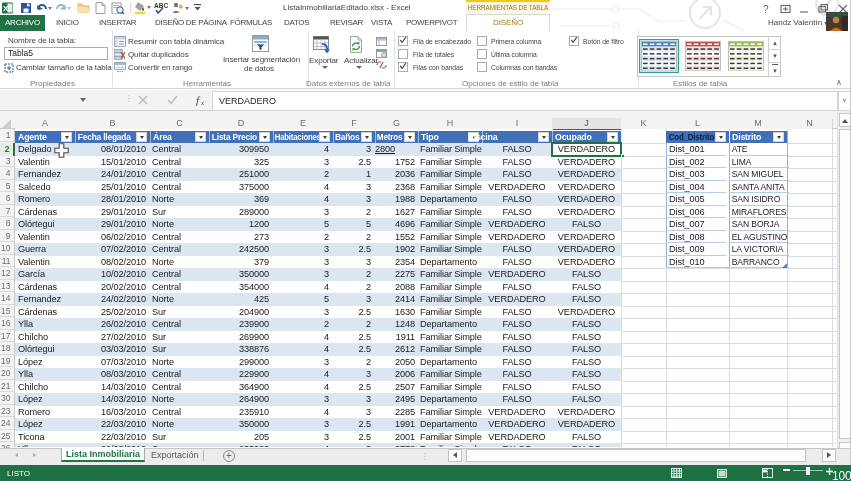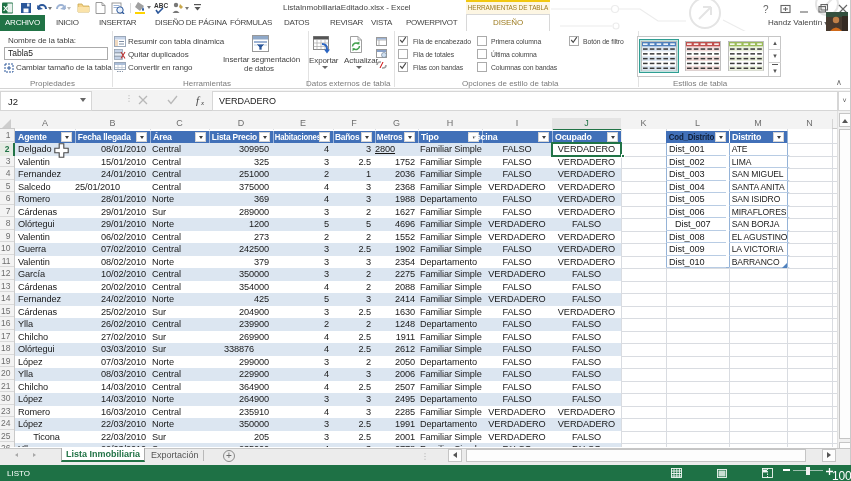--- a/index.html
+++ b/index.html
@@ -332,21 +332,20 @@
 <rect x="29.2" y="2.4" width="4.6" height="1.5" fill="#fff"></rect>
 </svg>
 <div class="ab" style="left:768px;top:37px;width:12px;height:39px;border-left:1px solid #d0d0d0;">
 <div style="position:relative;width:12px;height:13px;border-bottom:1px solid #d0d0d0;font-size:7px;color:#555;text-align:center;line-height:12px;">▴</div>
 <div style="position:relative;width:12px;height:13px;border-bottom:1px solid #d0d0d0;font-size:7px;color:#555;text-align:center;line-height:12px;">▾</div>
 <div style="position:relative;width:12px;height:13px;font-size:7px;color:#555;text-align:center;line-height:15px;"><div style="position:absolute;left:2.5px;top:1px;width:6px;height:1px;background:#555;"></div>▾</div>
 </div>
 <div class="glbl" style="left:673px;top:79px;">Estilos de tabla</div>
 <div class="ab" style="left:836px;top:78px;font-size:8px;color:#666;">∧</div>
 <div class="ab" style="left:0;top:90px;width:851px;height:21px;background:#f3f3f3;border-bottom:1px solid #d0d0d0;"></div>
-<div class="ab" style="left:0;top:90.5px;width:92px;height:20px;background:#fff;border:1px solid #d6d6d6;font-size:9.5px;color:#222;line-height:19px;padding-left:7px;">J2</div>
 <div class="ab" style="left:80px;top:98px;width:0;height:0;border-left:3.5px solid transparent;border-right:3.5px solid transparent;border-top:4px solid #666;"></div>
 <div class="ab" style="left:125px;top:94px;color:#aaa;font-size:8px;letter-spacing:0;">⋮</div>
 <svg class="ab" style="left:138px;top:95px;" width="70" height="11" viewBox="0 0 70 11">
 <path d="M1,1 L9,9 M9,1 L1,9" stroke="#b8b8b8" stroke-width="1.3"></path>
 <path d="M30,5 L33,8.5 L39,1" stroke="#b8b8b8" stroke-width="1.3" fill="none"></path>
 <text x="58" y="9" font-size="11" font-style="italic" font-family="Liberation Serif" fill="#444">f</text>
       <text x="63" y="10" font-size="7" font-style="italic" font-family="Liberation Serif" fill="#444">x</text>
 </svg>
 <div class="ab" style="left:212px;top:90.5px;width:626px;height:20px;background:#fff;border:1px solid #d6d6d6;border-left:1px solid #d6d6d6;font-size:9px;color:#222;line-height:19px;padding-left:6px;">VERDADERO</div>
 <div class="ab" style="left:838px;top:90.5px;width:13px;height:20px;background:#fff;border:1px solid #d6d6d6;text-align:center;font-size:7px;color:#555;line-height:18px;">˅</div>
@@ -507,21 +506,21 @@
 <div class="cell" style="left:75px;top:57.0px;width:75px;height:12.5px;line-height:12.5px;text-align:right;padding-right:4px;">24/01/2010</div>
 <div class="cell" style="left:150px;top:57.0px;width:59px;height:12.5px;line-height:12.5px;text-align:left;padding-left:2px;">Central</div>
 <div class="cell" style="left:209px;top:57.0px;width:64px;height:12.5px;line-height:12.5px;text-align:right;padding-right:4px;">251000</div>
 <div class="cell" style="left:273px;top:57.0px;width:60px;height:12.5px;line-height:12.5px;text-align:right;padding-right:4px;">2</div>
 <div class="cell" style="left:333px;top:57.0px;width:42px;height:12.5px;line-height:12.5px;text-align:right;padding-right:4px;">1</div>
 <div class="cell" style="left:375px;top:57.0px;width:43px;height:12.5px;line-height:12.5px;text-align:right;padding-right:3px;">2036</div>
 <div class="cell" style="left:418px;top:57.0px;width:64px;height:12.5px;line-height:12.5px;text-align:left;padding-left:2px;">Familiar Simple</div>
 <div class="cell" style="left:482px;top:57.0px;width:70px;height:12.5px;line-height:12.5px;text-align:center;">FALSO</div>
 <div class="cell" style="left:552px;top:57.0px;width:69px;height:12.5px;line-height:12.5px;text-align:center;">VERDADERO</div>
 <div class="cell" style="left:15px;top:69.5px;width:60px;height:12.5px;line-height:12.5px;text-align:left;padding-left:3px;">Salcedo</div>
-<div class="cell" style="left:75px;top:69.5px;width:75px;height:12.5px;line-height:12.5px;padding-right:4px;">25/01/2010</div>
+<div class="cell" style="left:75px;top:69.5px;width:75px;height:12.5px;line-height:12.5px;text-align:right;padding-right:4px;">25/01/2010</div>
 <div class="cell" style="left:150px;top:69.5px;width:59px;height:12.5px;line-height:12.5px;text-align:left;padding-left:2px;">Central</div>
 <div class="cell" style="left:209px;top:69.5px;width:64px;height:12.5px;line-height:12.5px;text-align:right;padding-right:4px;">375000</div>
 <div class="cell" style="left:273px;top:69.5px;width:60px;height:12.5px;line-height:12.5px;text-align:right;padding-right:4px;">4</div>
 <div class="cell" style="left:333px;top:69.5px;width:42px;height:12.5px;line-height:12.5px;text-align:right;padding-right:4px;">3</div>
 <div class="cell" style="left:375px;top:69.5px;width:43px;height:12.5px;line-height:12.5px;text-align:right;padding-right:3px;">2368</div>
 <div class="cell" style="left:418px;top:69.5px;width:64px;height:12.5px;line-height:12.5px;text-align:left;padding-left:2px;">Familiar Simple</div>
 <div class="cell" style="left:482px;top:69.5px;width:70px;height:12.5px;line-height:12.5px;text-align:center;">VERDADERO</div>
 <div class="cell" style="left:552px;top:69.5px;width:69px;height:12.5px;line-height:12.5px;text-align:center;">VERDADERO</div>
 <div class="ab" style="left:15px;top:82.0px;width:606px;height:12.5px;background:#DCE6F1;"></div>
 <div class="cell" style="left:15px;top:82.0px;width:60px;height:12.5px;line-height:12.5px;text-align:left;padding-left:3px;">Romero</div>
@@ -646,21 +645,21 @@
 <div class="cell" style="left:273px;top:219.5px;width:60px;height:12.5px;line-height:12.5px;text-align:right;padding-right:4px;">4</div>
 <div class="cell" style="left:333px;top:219.5px;width:42px;height:12.5px;line-height:12.5px;text-align:right;padding-right:4px;">2.5</div>
 <div class="cell" style="left:375px;top:219.5px;width:43px;height:12.5px;line-height:12.5px;text-align:right;padding-right:3px;">1911</div>
 <div class="cell" style="left:418px;top:219.5px;width:64px;height:12.5px;line-height:12.5px;text-align:left;padding-left:2px;">Familiar Simple</div>
 <div class="cell" style="left:482px;top:219.5px;width:70px;height:12.5px;line-height:12.5px;text-align:center;">FALSO</div>
 <div class="cell" style="left:552px;top:219.5px;width:69px;height:12.5px;line-height:12.5px;text-align:center;">FALSO</div>
 <div class="ab" style="left:15px;top:232.0px;width:606px;height:12.5px;background:#DCE6F1;"></div>
 <div class="cell" style="left:15px;top:232.0px;width:60px;height:12.5px;line-height:12.5px;text-align:left;padding-left:3px;">Olórtegui</div>
 <div class="cell" style="left:75px;top:232.0px;width:75px;height:12.5px;line-height:12.5px;text-align:right;padding-right:4px;">03/03/2010</div>
 <div class="cell" style="left:150px;top:232.0px;width:59px;height:12.5px;line-height:12.5px;text-align:left;padding-left:2px;">Sur</div>
-<div class="cell" style="left:209px;top:232.0px;width:64px;height:12.5px;line-height:12.5px;text-align:center;padding-right:4px;">338876</div>
+<div class="cell" style="left:209px;top:232.0px;width:64px;height:12.5px;line-height:12.5px;text-align:right;padding-right:4px;">338876</div>
 <div class="cell" style="left:273px;top:232.0px;width:60px;height:12.5px;line-height:12.5px;text-align:right;padding-right:4px;">4</div>
 <div class="cell" style="left:333px;top:232.0px;width:42px;height:12.5px;line-height:12.5px;text-align:right;padding-right:4px;">2.5</div>
 <div class="cell" style="left:375px;top:232.0px;width:43px;height:12.5px;line-height:12.5px;text-align:right;padding-right:3px;">2612</div>
 <div class="cell" style="left:418px;top:232.0px;width:64px;height:12.5px;line-height:12.5px;text-align:left;padding-left:2px;">Familiar Simple</div>
 <div class="cell" style="left:482px;top:232.0px;width:70px;height:12.5px;line-height:12.5px;text-align:center;">FALSO</div>
 <div class="cell" style="left:552px;top:232.0px;width:69px;height:12.5px;line-height:12.5px;text-align:center;">FALSO</div>
 <div class="cell" style="left:15px;top:244.5px;width:60px;height:12.5px;line-height:12.5px;text-align:left;padding-left:3px;">López</div>
 <div class="cell" style="left:75px;top:244.5px;width:75px;height:12.5px;line-height:12.5px;text-align:right;padding-right:4px;">07/03/2010</div>
 <div class="cell" style="left:150px;top:244.5px;width:59px;height:12.5px;line-height:12.5px;text-align:left;padding-left:2px;">Norte</div>
 <div class="cell" style="left:209px;top:244.5px;width:64px;height:12.5px;line-height:12.5px;text-align:right;padding-right:4px;">299000</div>
@@ -716,21 +715,21 @@
 <div class="cell" style="left:15px;top:307.0px;width:60px;height:12.5px;line-height:12.5px;text-align:left;padding-left:3px;">López</div>
 <div class="cell" style="left:75px;top:307.0px;width:75px;height:12.5px;line-height:12.5px;text-align:right;padding-right:4px;">22/03/2010</div>
 <div class="cell" style="left:150px;top:307.0px;width:59px;height:12.5px;line-height:12.5px;text-align:left;padding-left:2px;">Norte</div>
 <div class="cell" style="left:209px;top:307.0px;width:64px;height:12.5px;line-height:12.5px;text-align:right;padding-right:4px;">350000</div>
 <div class="cell" style="left:273px;top:307.0px;width:60px;height:12.5px;line-height:12.5px;text-align:right;padding-right:4px;">3</div>
 <div class="cell" style="left:333px;top:307.0px;width:42px;height:12.5px;line-height:12.5px;text-align:right;padding-right:4px;">2.5</div>
 <div class="cell" style="left:375px;top:307.0px;width:43px;height:12.5px;line-height:12.5px;text-align:right;padding-right:3px;">1991</div>
 <div class="cell" style="left:418px;top:307.0px;width:64px;height:12.5px;line-height:12.5px;text-align:left;padding-left:2px;">Departamento</div>
 <div class="cell" style="left:482px;top:307.0px;width:70px;height:12.5px;line-height:12.5px;text-align:center;">VERDADERO</div>
 <div class="cell" style="left:552px;top:307.0px;width:69px;height:12.5px;line-height:12.5px;text-align:center;">VERDADERO</div>
-<div class="cell" style="left:15px;top:319.5px;width:60px;height:12.5px;line-height:12.5px;text-align:center;padding-left:3px;">Ticona</div>
+<div class="cell" style="left:15px;top:319.5px;width:60px;height:12.5px;line-height:12.5px;text-align:left;padding-left:3px;">Ticona</div>
 <div class="cell" style="left:75px;top:319.5px;width:75px;height:12.5px;line-height:12.5px;text-align:right;padding-right:4px;">22/03/2010</div>
 <div class="cell" style="left:150px;top:319.5px;width:59px;height:12.5px;line-height:12.5px;text-align:left;padding-left:2px;">Sur</div>
 <div class="cell" style="left:209px;top:319.5px;width:64px;height:12.5px;line-height:12.5px;text-align:right;padding-right:4px;">205</div>
 <div class="cell" style="left:273px;top:319.5px;width:60px;height:12.5px;line-height:12.5px;text-align:right;padding-right:4px;">3</div>
 <div class="cell" style="left:333px;top:319.5px;width:42px;height:12.5px;line-height:12.5px;text-align:right;padding-right:4px;">2.5</div>
 <div class="cell" style="left:375px;top:319.5px;width:43px;height:12.5px;line-height:12.5px;text-align:right;padding-right:3px;">2001</div>
 <div class="cell" style="left:418px;top:319.5px;width:64px;height:12.5px;line-height:12.5px;text-align:left;padding-left:2px;">Familiar Simple</div>
 <div class="cell" style="left:482px;top:319.5px;width:70px;height:12.5px;line-height:12.5px;text-align:center;">VERDADERO</div>
 <div class="cell" style="left:552px;top:319.5px;width:69px;height:12.5px;line-height:12.5px;text-align:center;">FALSO</div>
 <div class="ab" style="left:15px;top:332.0px;width:606px;height:4.0px;background:#DCE6F1;"></div>
@@ -757,21 +756,21 @@
 <div class="cell" style="left:666px;top:44.5px;width:60px;height:12.5px;line-height:12.5px;padding-left:3px;border-bottom:1px solid #b8cce4;">Dist_002</div>
 <div class="cell" style="left:729px;top:44.5px;width:67.28px;height:12.5px;line-height:12.5px;padding-left:3px;border-bottom:1px solid #b8cce4;transform:scaleX(0.9);transform-origin:left center;font-size:9.5px;">LIMA</div>
 <div class="cell" style="left:666px;top:57.0px;width:60px;height:12.5px;line-height:12.5px;padding-left:3px;border-bottom:1px solid #b8cce4;">Dist_003</div>
 <div class="cell" style="left:729px;top:57.0px;width:67.28px;height:12.5px;line-height:12.5px;padding-left:3px;border-bottom:1px solid #b8cce4;transform:scaleX(0.9);transform-origin:left center;font-size:9.5px;">SAN MIGUEL</div>
 <div class="cell" style="left:666px;top:69.5px;width:60px;height:12.5px;line-height:12.5px;padding-left:3px;border-bottom:1px solid #b8cce4;">Dist_004</div>
 <div class="cell" style="left:729px;top:69.5px;width:67.28px;height:12.5px;line-height:12.5px;padding-left:3px;border-bottom:1px solid #b8cce4;transform:scaleX(0.9);transform-origin:left center;font-size:9.5px;">SANTA ANITA</div>
 <div class="cell" style="left:666px;top:82.0px;width:60px;height:12.5px;line-height:12.5px;padding-left:3px;border-bottom:1px solid #b8cce4;">Dist_005</div>
 <div class="cell" style="left:729px;top:82.0px;width:67.28px;height:12.5px;line-height:12.5px;padding-left:3px;border-bottom:1px solid #b8cce4;transform:scaleX(0.9);transform-origin:left center;font-size:9.5px;">SAN ISIDRO</div>
 <div class="cell" style="left:666px;top:94.5px;width:60px;height:12.5px;line-height:12.5px;padding-left:3px;border-bottom:1px solid #b8cce4;">Dist_006</div>
 <div class="cell" style="left:729px;top:94.5px;width:67.28px;height:12.5px;line-height:12.5px;padding-left:3px;border-bottom:1px solid #b8cce4;transform:scaleX(0.9);transform-origin:left center;font-size:9.5px;">MIRAFLORES</div>
-<div class="cell" style="left:666px;top:107.0px;width:60px;height:12.5px;line-height:12.5px;padding-left:9px;border-bottom:1px solid #b8cce4;">Dist_007</div>
+<div class="cell" style="left:666px;top:107.0px;width:60px;height:12.5px;line-height:12.5px;padding-left:3px;border-bottom:1px solid #b8cce4;">Dist_007</div>
 <div class="cell" style="left:729px;top:107.0px;width:67.28px;height:12.5px;line-height:12.5px;padding-left:3px;border-bottom:1px solid #b8cce4;transform:scaleX(0.9);transform-origin:left center;font-size:9.5px;">SAN BORJA</div>
 <div class="cell" style="left:666px;top:119.5px;width:60px;height:12.5px;line-height:12.5px;padding-left:3px;border-bottom:1px solid #b8cce4;">Dist_008</div>
 <div class="cell" style="left:729px;top:119.5px;width:67.28px;height:12.5px;line-height:12.5px;padding-left:3px;border-bottom:1px solid #b8cce4;transform:scaleX(0.9);transform-origin:left center;font-size:9.5px;">EL AGUSTINO</div>
 <div class="cell" style="left:666px;top:132.0px;width:60px;height:12.5px;line-height:12.5px;padding-left:3px;border-bottom:1px solid #b8cce4;">Dist_009</div>
 <div class="cell" style="left:729px;top:132.0px;width:67.28px;height:12.5px;line-height:12.5px;padding-left:3px;border-bottom:1px solid #b8cce4;transform:scaleX(0.9);transform-origin:left center;font-size:9.5px;">LA VICTORIA</div>
 <div class="cell" style="left:666px;top:144.5px;width:60px;height:12.5px;line-height:12.5px;padding-left:3px;border-bottom:1px solid #b8cce4;">Dist_010</div>
 <div class="cell" style="left:729px;top:144.5px;width:67.28px;height:12.5px;line-height:12.5px;padding-left:3px;border-bottom:1px solid #b8cce4;transform:scaleX(0.9);transform-origin:left center;font-size:9.5px;">BARRANCO</div>
 <svg class="ab" style="left:781.5px;top:151.5px;" width="5" height="5" viewBox="0 0 5 5">
         <path d="M5,0 L5,5 L0,5 Z" fill="#4f81bd"></path>
       </svg>

